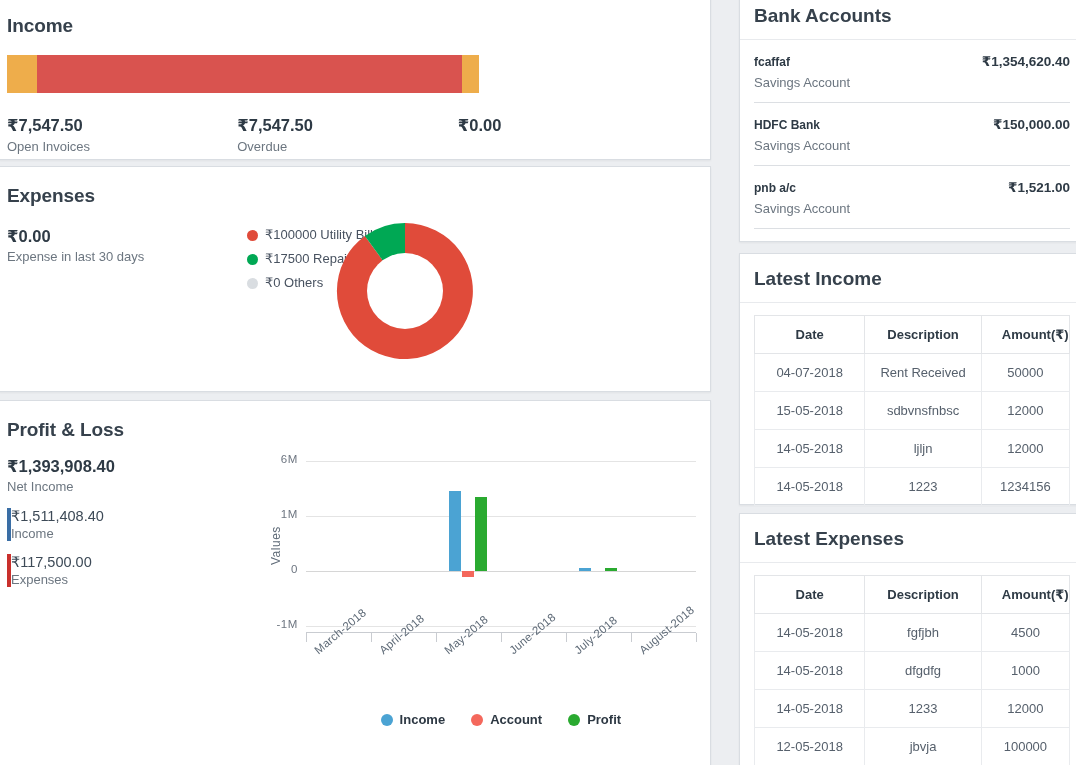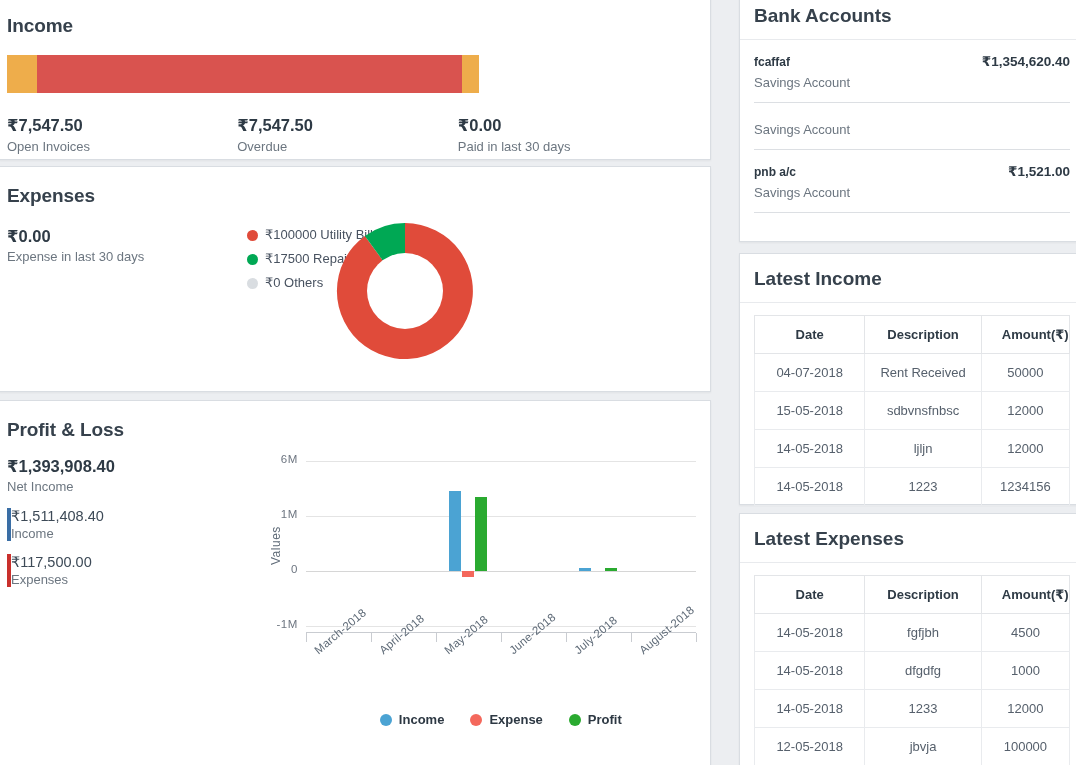--- a/index.html
+++ b/index.html
@@ -306,21 +306,20 @@
         <div class="stat stat-1">
           <div class="stat-amt">₹7,547.50</div>
           <div class="stat-lbl">Open Invoices</div>
         </div>
         <div class="stat stat-2">
           <div class="stat-amt">₹7,547.50</div>
           <div class="stat-lbl">Overdue</div>
         </div>
         <div class="stat stat-3">
           <div class="stat-amt">₹0.00</div>
-          <div class="stat-lbl">Paid in last 30 days</div>
         </div>
       </div>
     </div>
 
     <div class="card expenses-card">
       <div class="card-title">Expenses</div>
       <div class="exp-body">
         <div class="exp-left">
           <div class="exp-amt">₹0.00</div>
           <div class="exp-lbl">Expense in last 30 days</div>
@@ -399,21 +398,21 @@
               <div class="cat-label" style="left: 266px; top: 14px;">July-2018</div>
               <div class="cat-label" style="left: 331px; top: 14px;">August-2018</div>
             </div>
           <div class="chart-legend">
             <div class="cl-item">
               <span class="cl-dot" style="background:#4ba3d3"></span>
               <span>Income</span>
             </div>
             <div class="cl-item">
               <span class="cl-dot" style="background:#f4685c"></span>
-              <span>Expense</span>
+              <span>Account</span>
             </div>
             <div class="cl-item">
               <span class="cl-dot" style="background:#2aaa30"></span>
               <span>Profit</span>
             </div>
           </div>
         </div>
       </div>
     </div>
   </div>
@@ -424,20 +423,24 @@
       <div class="rcard-head">Bank Accounts</div>
       <div class="bank-list">
         <div class="bank-row">
           <div class="bank-line1">
             <span class="bank-name">fcaffaf</span>
             <span class="bank-amt">₹1,354,620.40</span>
           </div>
           <div class="bank-type">Savings Account</div>
         </div>
         <div class="bank-row">
+          <div class="bank-line1">
+            <span class="bank-name">HDFC Bank</span>
+            <span class="bank-amt">₹150,000.00</span>
+          </div>
           <div class="bank-type">Savings Account</div>
         </div>
         <div class="bank-row">
           <div class="bank-line1">
             <span class="bank-name">pnb a/c</span>
             <span class="bank-amt">₹1,521.00</span>
           </div>
           <div class="bank-type">Savings Account</div>
         </div>
       </div>

